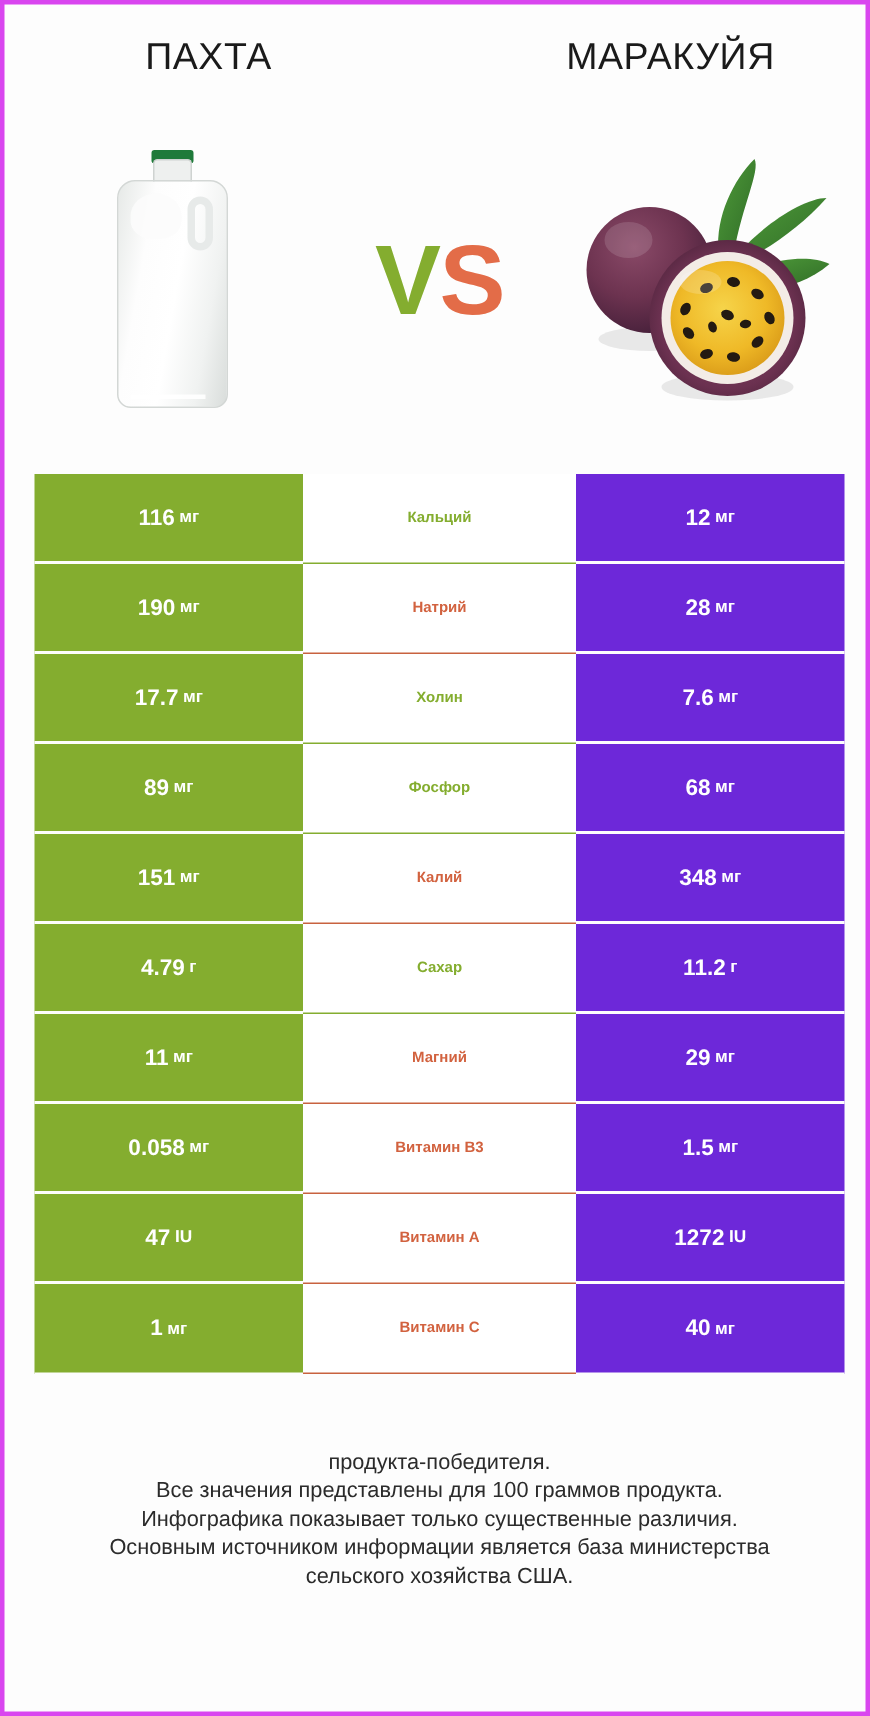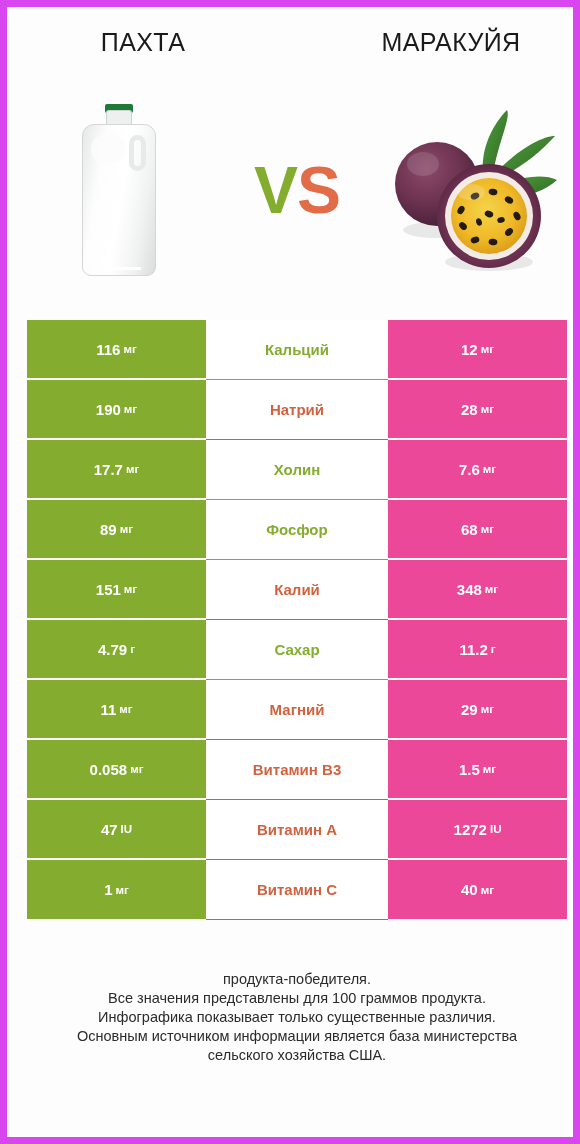--- a/index.html
+++ b/index.html
@@ -10,21 +10,21 @@
   }
   body {
     font-family: "Liberation Sans", "DejaVu Sans", sans-serif;
   }
   .page {
     position: relative;
     width: 580px;
     height: 1144px;
     background: #fdfdfd;
     box-sizing: border-box;
-    border: 7px solid #d946ef;
+    border: 3px solid #d946ef;
     overflow: hidden;
   }
 
   
   .header {
     position: absolute;
     left: 0;
     top: 0;
     width: 580px;
     height: 70px;
@@ -224,26 +224,26 @@
   }
   .cell-left, .cell-right {
     width: 179px;
     flex: 0 0 179px;
     font-size: 15px;
     font-weight: 700;
     color: #ffffff;
     border-bottom: 2px solid #fdfdfd;
   }
   .cell-left  { background: #84ad2f; }
-  .cell-right { background: #ec4899; }
+  .cell-right { background: #6d28d9; }
   .cell-mid {
     width: 182px;
     flex: 0 0 182px;
     background: #ffffff;
-    font-size: 15px;
+    font-size: 10px;
     font-weight: 700;
     border-bottom: 1px solid #84ad2f;
   }
   .cell-mid.win-right { border-bottom-color: #c8623f; }
   .cell-mid.win-left  { color: #84ad2f; }
   .cell-mid.win-right { color: #d2623f; }
   .unit {
     font-size: 11.5px;
     font-weight: 700;
     margin-left: 3px;

